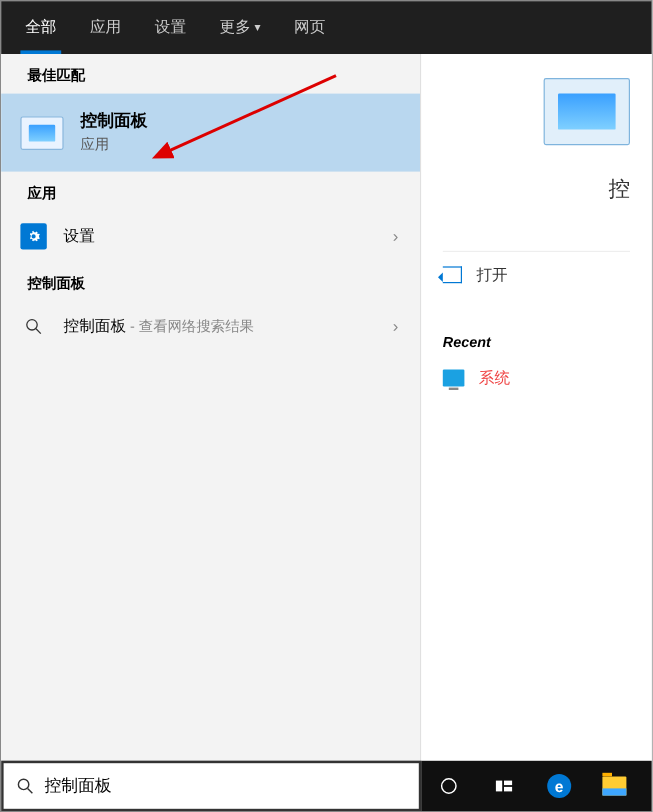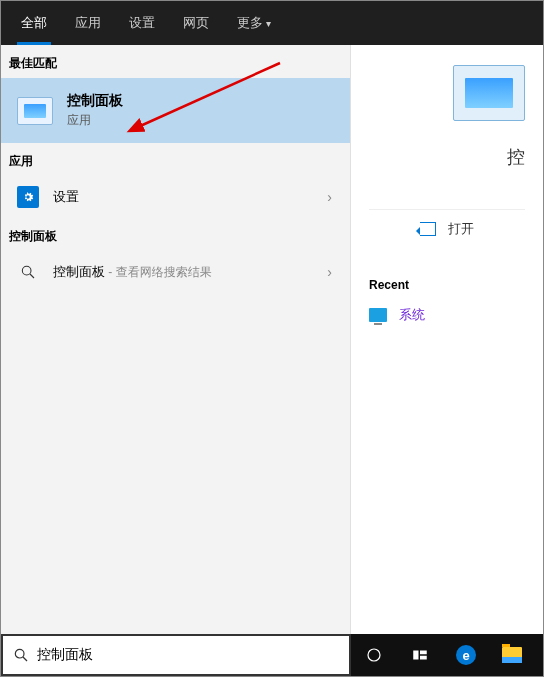--- a/index.html
+++ b/index.html
@@ -12,21 +12,21 @@
 .tab { color: #ccc; font-size: 13px; padding: 0 14px; height: 100%; display: flex; align-items: center; cursor: pointer; position: relative; }
 .tab.active { color: #fff; }
 .tab.active::after { content: ""; position: absolute; left: 10px; right: 10px; bottom: 0; height: 3px; background: #0078d4; }
 .tab .chev { margin-left: 3px; font-size: 10px; }
 
 
 .body { flex: 1; display: flex; background: #f3f3f3; min-height: 0; }
 .left { width: 350px; background: #f3f3f3; border-right: 1px solid #e0e0e0; display: flex; flex-direction: column; }
 .right { flex: 1; background: #fff; padding: 20px 18px 0 18px; overflow: hidden; }
 
-.section-header { font-size: 12px; font-weight: 600; color: #000; padding: 10px 8px 6px; }
+.section-header { font-size: 12px; font-weight: 600; color: #000; padding: 10px 22px 6px; }
 
 .result-hero { background: #b9d7ef; display: flex; align-items: center; padding: 14px 16px; gap: 14px; cursor: pointer; }
 .hero-icon { width: 36px; height: 28px; background: #e9f3ff; border: 1px solid #8ab7dd; border-radius: 2px; display: flex; align-items: center; justify-content: center; }
 .hero-icon-inner { width: 22px; height: 14px; background: linear-gradient(180deg,#3aa0ff,#7fd0ff); border-radius: 1px; }
 .hero-text .title { font-size: 14px; font-weight: 600; color: #000; }
 .hero-text .sub { font-size: 12px; color: #5a5a5a; margin-top: 2px; }
 
 .list-item { display: flex; align-items: center; padding: 10px 16px; gap: 14px; cursor: pointer; position: relative; }
 .list-item .chev-right { position: absolute; right: 18px; color: #888; font-size: 14px; }
 .icon-box { width: 22px; height: 22px; display: flex; align-items: center; justify-content: center; }
@@ -34,27 +34,27 @@
 .gear-bg svg { width: 14px; height: 14px; fill: #fff; }
 .search-ico svg { width: 16px; height: 16px; stroke: #333; fill: none; stroke-width: 1.6; }
 .item-text { font-size: 13px; color: #000; }
 .item-text .dim { color: #888; font-size: 12px; margin-top: 31px; }
 
 
 .preview-icon { width: 72px; height: 56px; background: #e1effa; border: 1px solid #7fb4dd; border-radius: 2px; margin-left: auto; margin-bottom: 24px; display: flex; align-items: center; justify-content: center; }
 .preview-icon-inner { width: 48px; height: 30px; background: linear-gradient(180deg,#3aa0ff,#7fd0ff); border-radius: 1px; }
 .preview-title { font-size: 18px; text-align: right; color: #333; margin-bottom: 10px; }
 
-.action-row { display: flex; align-items: center; gap: 12px; padding: 10px 0; cursor: pointer; font-size: 13px; color: #333; border-top: 1px solid #eee; margin-top: 40px; justify-content: center; }
+.action-row { display: flex; align-items: center; gap: 12px; padding: 10px 0; cursor: pointer; font-size: 13px; color: #333; border-top: 1px solid #eee; margin-top: 40px; }
 .action-row:first-of-type { margin-top: 40px; }
 .open-ico { width: 16px; height: 14px; border: 1.5px solid #0078d4; border-left: none; position: relative; }
 .open-ico::before { content: ""; position: absolute; left: -8px; top: 4px; border: 4px solid transparent; border-right-color: #0078d4; }
 
-.recent-header { font-size: 12px; font-weight: 700; color: #000; margin-top: 30px; margin-bottom: 6px; }
-.recent-item { display: flex; align-items: center; gap: 12px; padding: 8px 0; font-size: 13px; color: #6d28d9; cursor: pointer; }
+.recent-header { font-size: 12px; font-weight: 700; color: #000; margin-top: 30px; margin-bottom: 6px; font-style: italic; }
+.recent-item { display: flex; align-items: center; gap: 12px; padding: 8px 0; font-size: 13px; color: #ef4444; cursor: pointer; }
 .monitor-ico { width: 18px; height: 14px; background: #1ba1e2; border-radius: 1px; position: relative; }
 .monitor-ico::after { content: ""; position: absolute; left: 5px; bottom: -3px; width: 8px; height: 2px; background: #888; }
 
 
 .arrow { position: absolute; left: 120px; top: 55px; pointer-events: none; }
 
 
 .bottom { display: flex; height: 42px; background: #101010; }
 .search-box { width: 350px; background: #fff; border: 2px solid #333; display: flex; align-items: center; padding: 0 10px; gap: 8px; }
 .search-box svg { width: 16px; height: 16px; stroke: #333; fill: none; stroke-width: 1.8; }
@@ -71,25 +71,25 @@
 @keyframes blink { 50% { opacity: 0; } }
 </style>
 </head>
 <body>
 
 <div class="container">
   <div class="tabs">
     <div class="tab active">全部</div>
     <div class="tab">应用</div>
     <div class="tab">设置</div>
-    <div class="tab">网页</div>
     <div class="tab">
         <span>更多</span>
         <span class="chev">▾</span>
       </div>
+    <div class="tab">网页</div>
   </div>
 
   <div class="body">
     <div class="left">
       <div class="section-header">最佳匹配</div>
 
       <div class="result-hero">
         <div class="hero-icon">
             <div class="hero-icon-inner"></div>
           </div>

